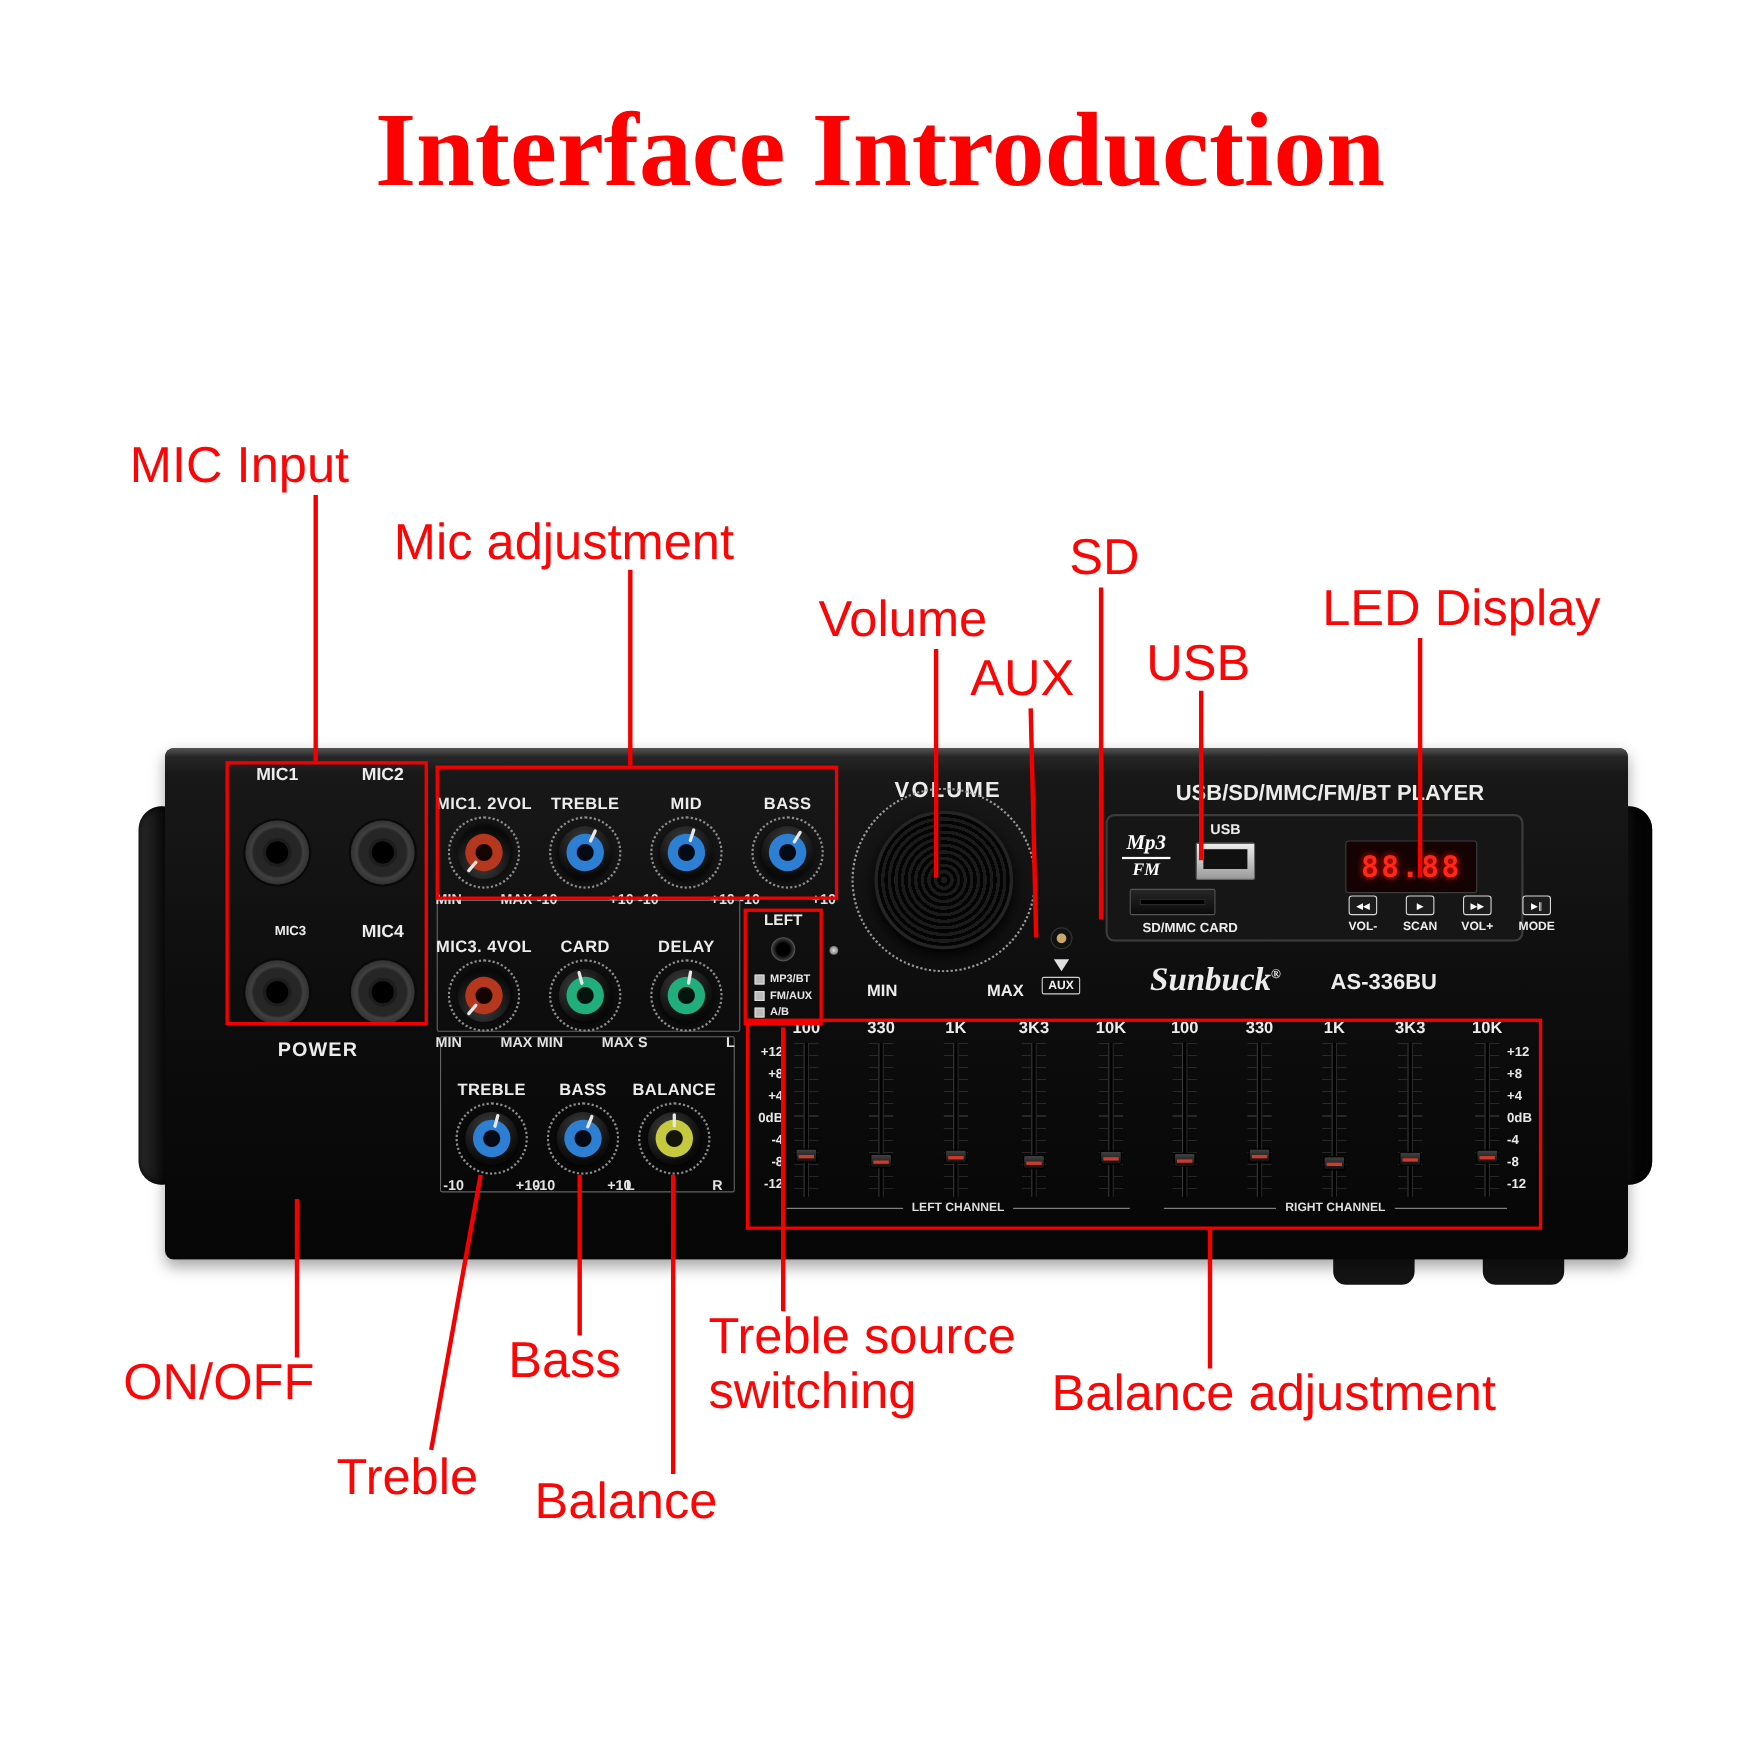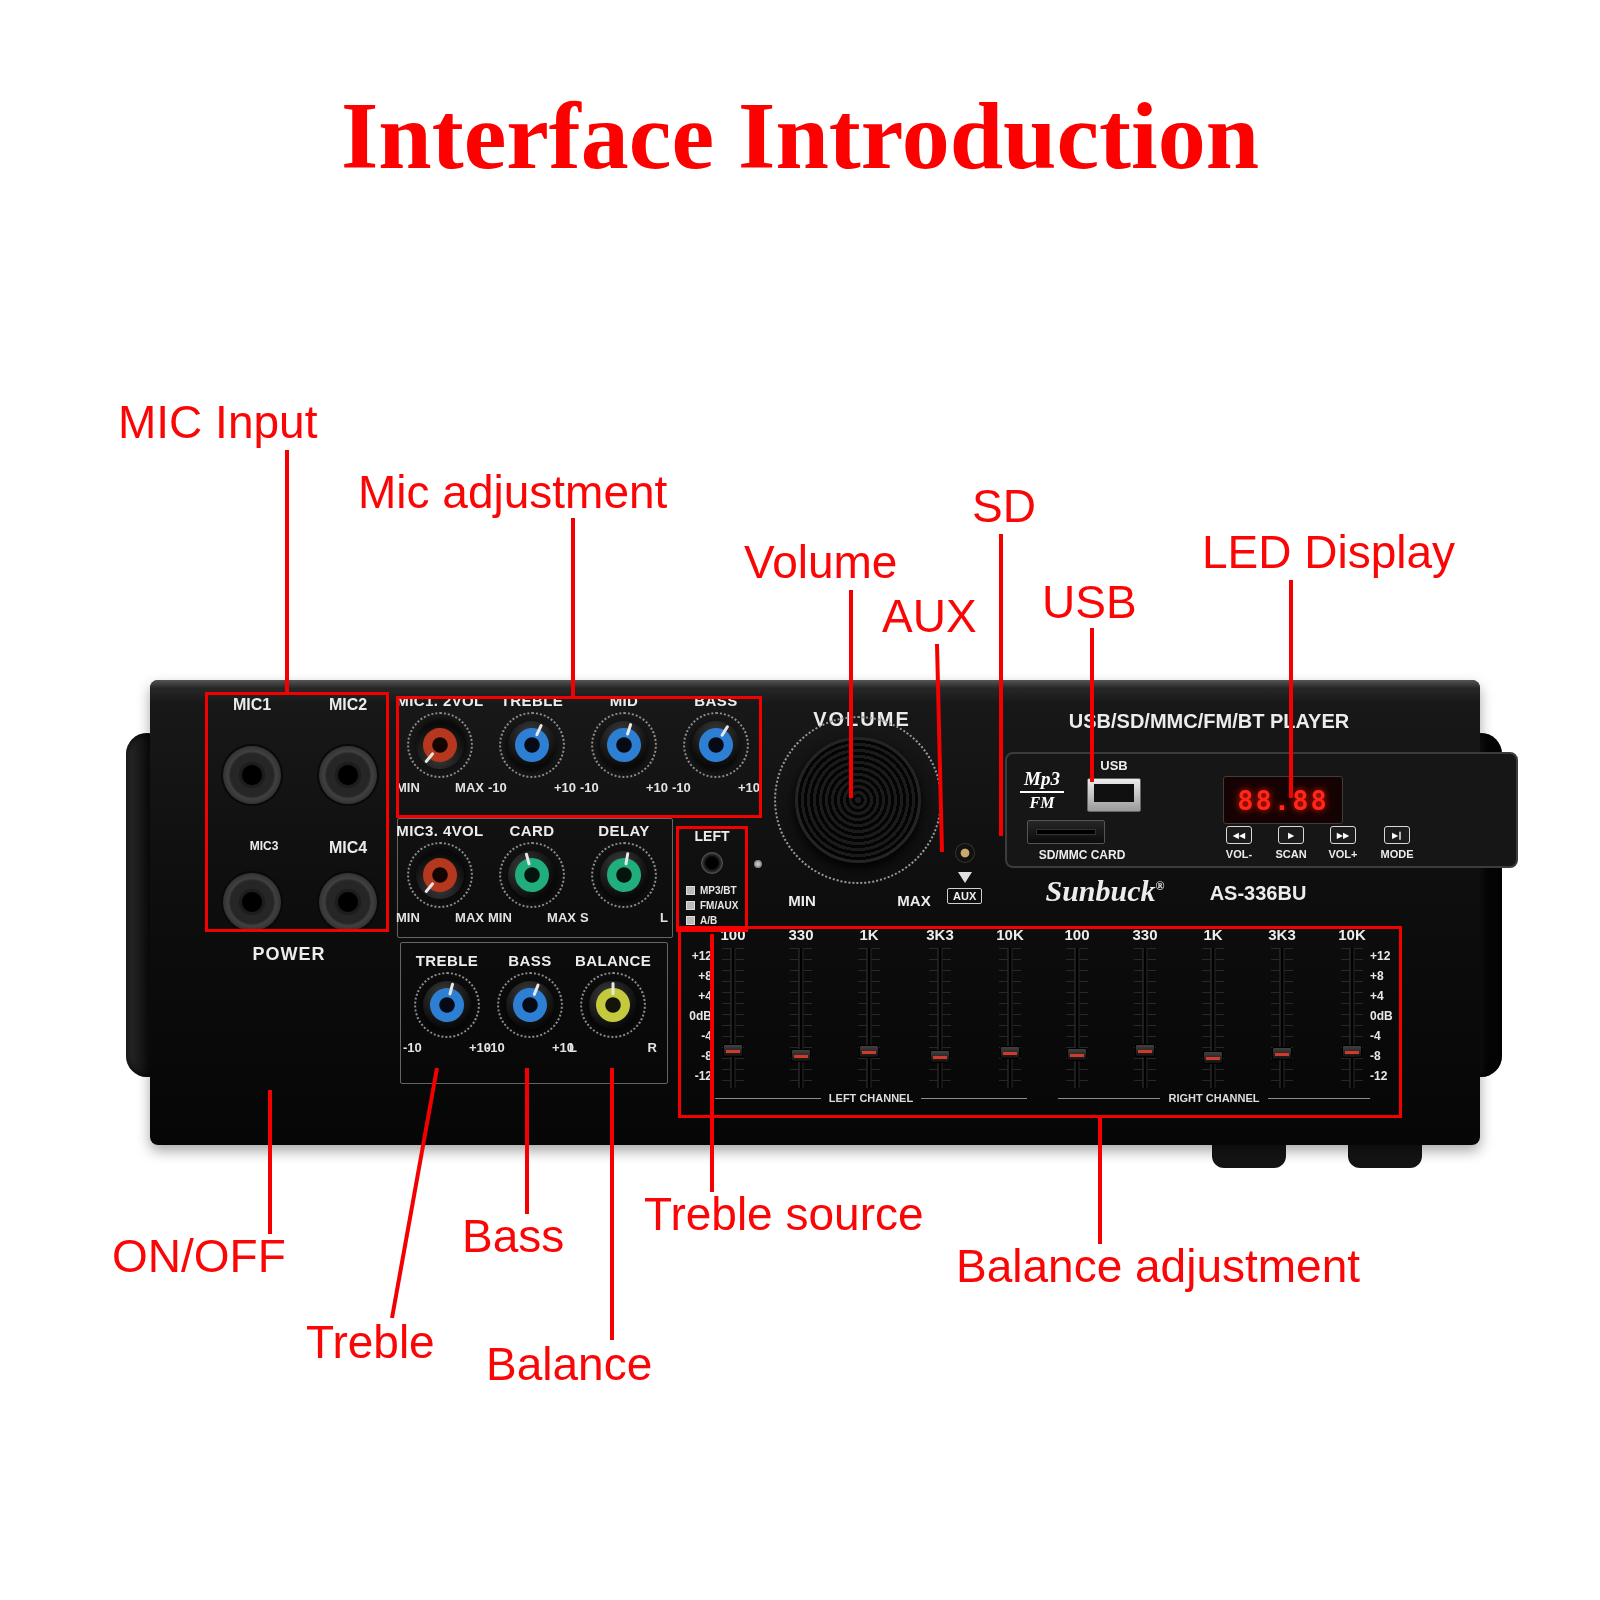--- a/index.html
+++ b/index.html
@@ -35,21 +35,21 @@
           background:radial-gradient(circle,#000 0 26%,#262626 32% 52%,#404040 58%,#121212 100%);
           box-shadow:0 0 0 2px #090909; }
   .jack::after { content:""; position:absolute; left:50%; top:50%; width:20px; height:20px;
           transform:translate(-50%,-50%); border-radius:50%; background:#000;
           box-shadow:inset 0 0 5px #000, 0 0 0 3px #1d1d1d; }
   .jack-small { position:absolute; width:20px; height:20px; border-radius:50%;
           background:radial-gradient(circle,#c9a86a 0 28%,#111 34% 60%,#333 66% 100%); }
 
   
   .knob-unit { position:absolute; transform:translateX(-50%); width:96px;
-               display:flex; flex-direction:column; align-items:center; }
+               display:flex; flex-direction:column; align-items:center;margin-top:30px; }
   .k-label { font-size:15px; font-weight:bold; color:#ececec; letter-spacing:.4px; white-space:nowrap; }
   .k-ring { width:66px; height:66px; border:2px dotted #8d8d8d; border-radius:50%;
             display:flex; align-items:center; justify-content:center; margin:3px 0 2px; }
   .k-body { width:48px; height:48px; border-radius:50%; position:relative;
             background:radial-gradient(circle at 38% 32%, #3d3d3d, #090909 72%); box-shadow:0 2px 5px rgba(0,0,0,.8); }
   .k-cap { position:absolute; inset:7px; border-radius:50%; }
   .k-red    .k-cap { background:radial-gradient(circle,#140503 30%,#b5371e 34% 78%,#2a0b05 82%); }
   .k-blue   .k-cap { background:radial-gradient(circle,#050a14 30%,#2d7fd4 34% 78%,#0a1a2e 82%); }
   .k-green  .k-cap { background:radial-gradient(circle,#04140e 30%,#1fae7c 34% 78%,#062318 82%); }
   .k-yellow .k-cap { background:radial-gradient(circle,#14140a 30%,#c5c93e 34% 78%,#232409 82%); }
@@ -133,20 +133,21 @@
 <div class="callout" style="left:972px;top:482px">SD</div>
 <div class="callout" style="left:882px;top:592px">AUX</div>
 <div class="callout" style="left:1042px;top:578px">USB</div>
 <div class="callout" style="left:1202px;top:528px">LED Display</div>
 <div class="callout" style="left:112px;top:1232px">ON/OFF</div>
 <div class="callout" style="left:306px;top:1318px">Treble</div>
 <div class="callout" style="left:462px;top:1212px">Bass</div>
 <div class="callout" style="left:486px;top:1340px">Balance</div>
 <div class="callout" style="left:644px;top:1190px">
   <div>Treble source</div>
+  <div>switching</div>
 </div>
 <div class="callout" style="left:956px;top:1242px">Balance adjustment</div>
 
 <div class="handle" style="left:126px;top:733px;height:344px"></div>
 <div class="handle" style="left:1460px;top:733px;height:344px"></div>
 <div class="foot" style="left:1212px;top:1142px;width:74px"></div>
 <div class="foot" style="left:1348px;top:1142px;width:74px"></div>
 
 <div class="device">
 
@@ -324,21 +325,21 @@
   <div class="aux-box" style="left:797px;top:208px">AUX</div>
 
   <div class="dev-text" style="left:955px;top:194px;font-family:'Liberation Serif',serif;font-style:italic;font-size:30px">
     <span>Sunbuck</span><sup style="font-size:12px">®</sup>
   </div>
   <div class="dev-text" style="left:1108px;top:202px;font-size:20px">AS-336BU</div>
 
   <div class="dev-text" style="left:1059px;top:30px;font-size:20px">USB/SD/MMC/FM/BT PLAYER</div>
   <div class="dev-text" style="left:1133px;top:76px;font-size:15px;letter-spacing:3px">MUSIC SPEAKERS</div>
 
-  <div class="module" style="left:855px;top:72px;width:513px;height:116px">
+  <div class="module" style="left:855px;top:60px;width:380px;height:116px">
     <div class="mp3fm" style="left:8px;top:14px;width:54px">
       <div style="font-size:19px">Mp3</div>
       <div class="bar"></div>
       <div style="font-size:16px">FM</div>
     </div>
     <div class="dev-text" style="left:107px;top:4px;font-size:13px">USB</div>
     <div class="usb-port" style="left:80px;top:24px;width:54px;height:34px"></div>
     <div class="led" style="left:216px;top:22px;width:120px;height:48px">88.88</div>
     <div class="sd-slot" style="left:20px;top:66px;width:78px;height:24px"></div>
     <div class="dev-text" style="left:75px;top:94px;font-size:12px">SD/MMC CARD</div>

